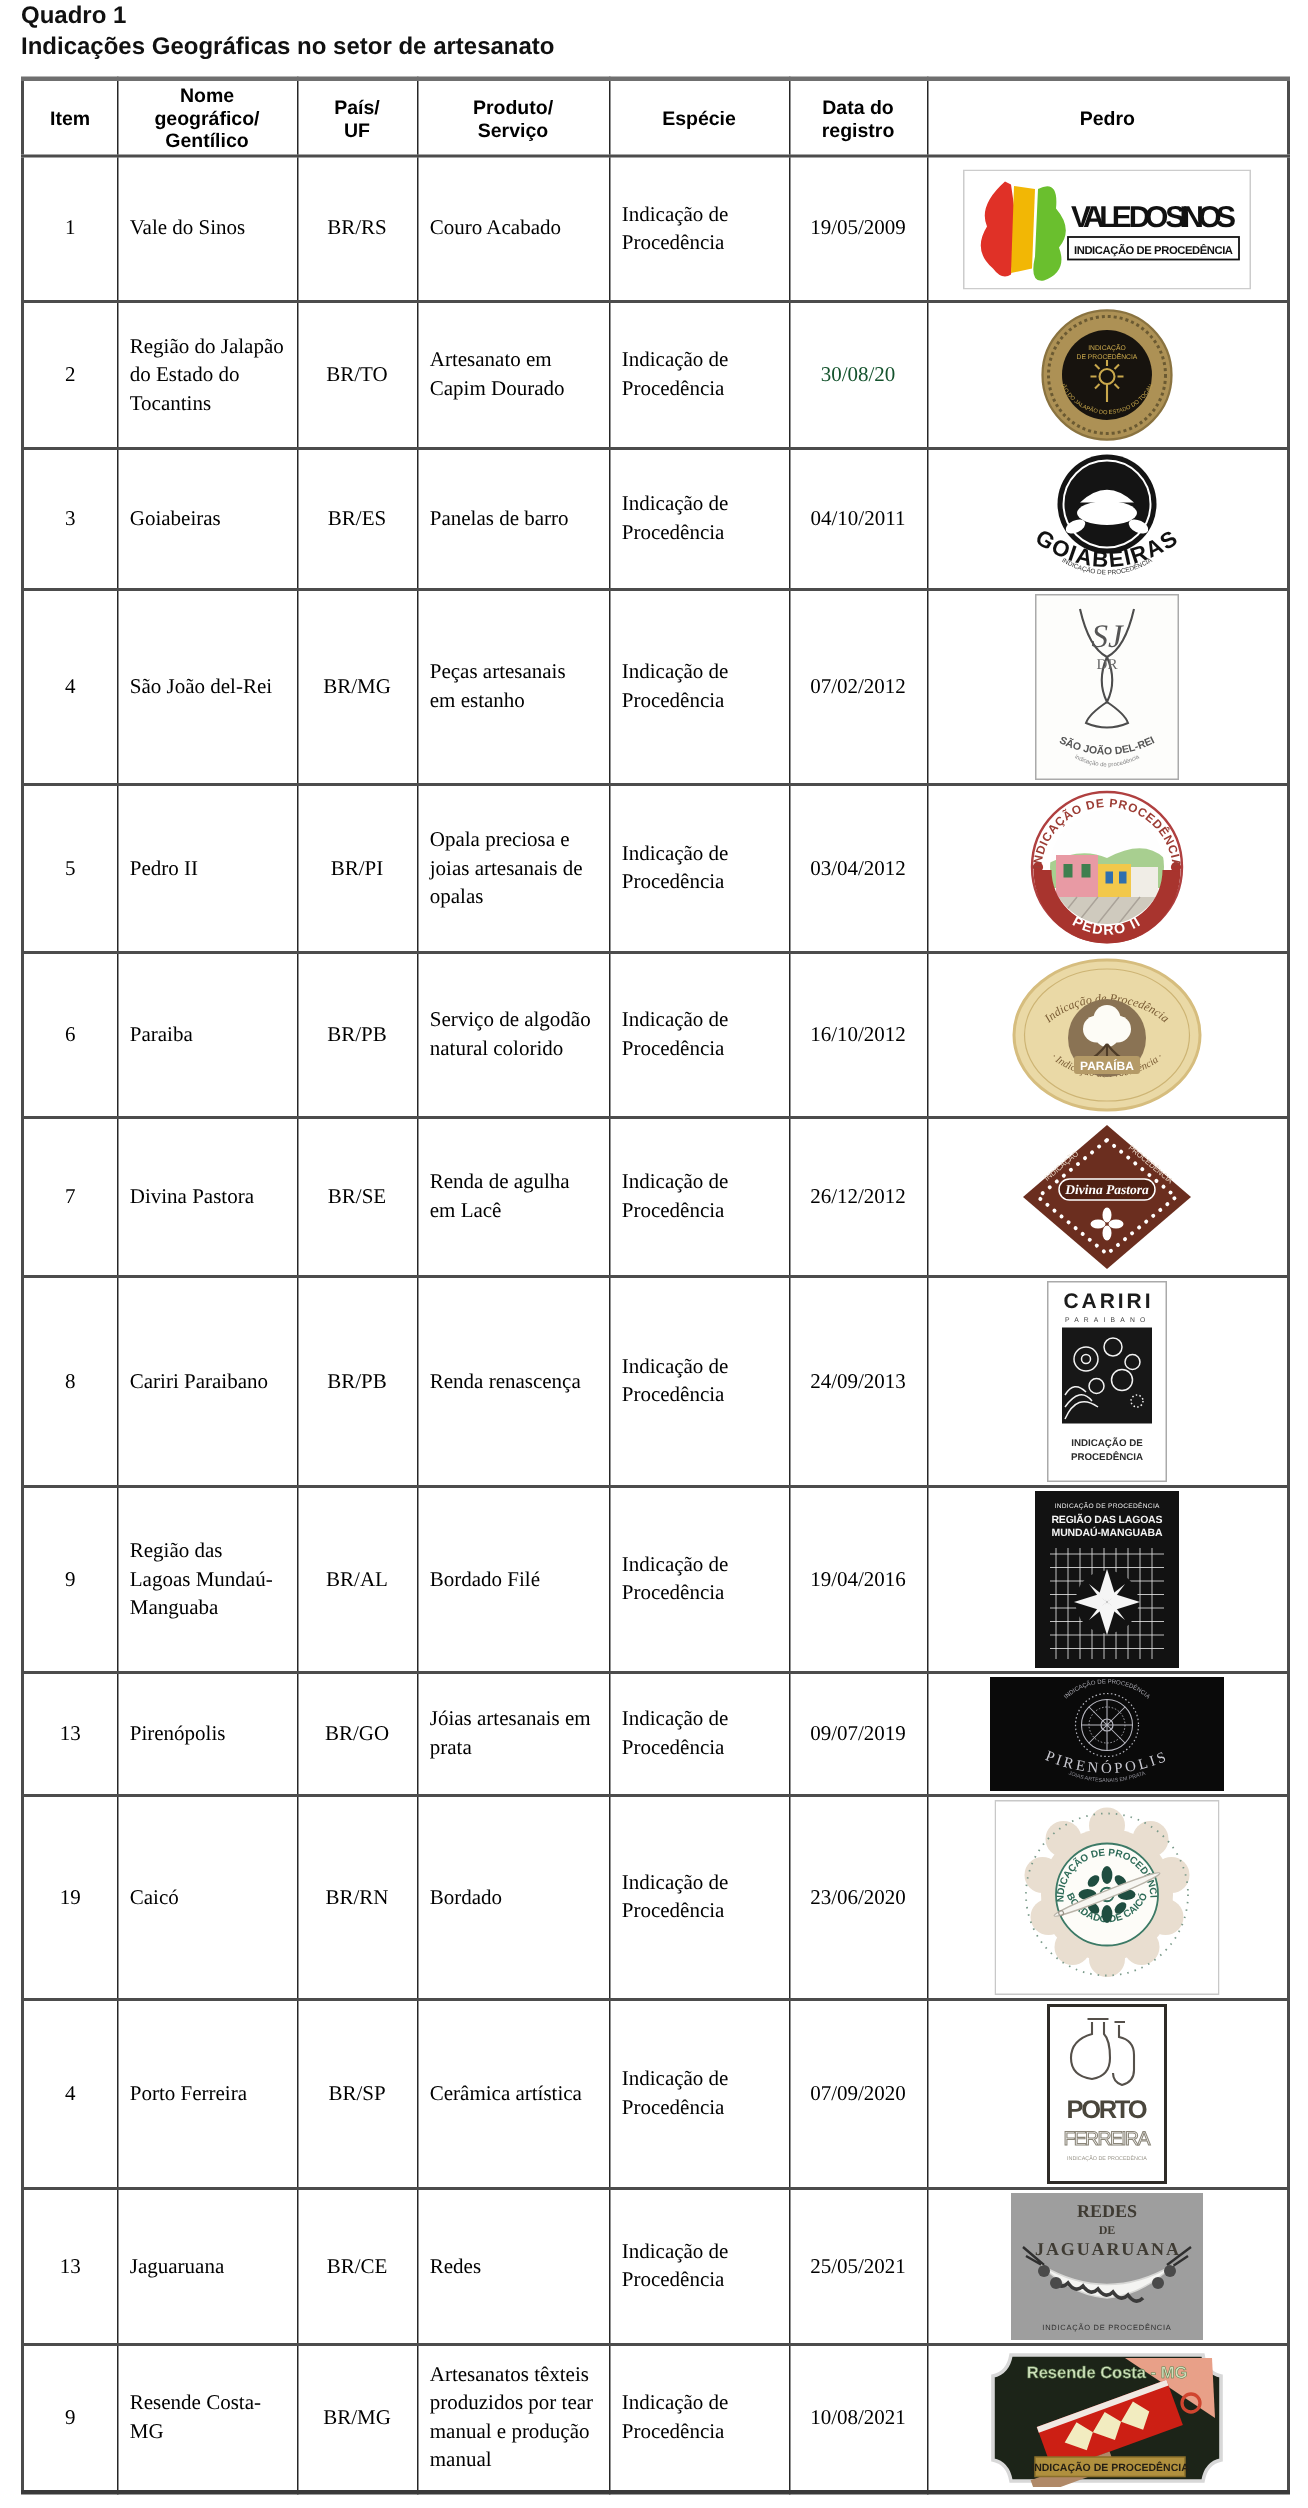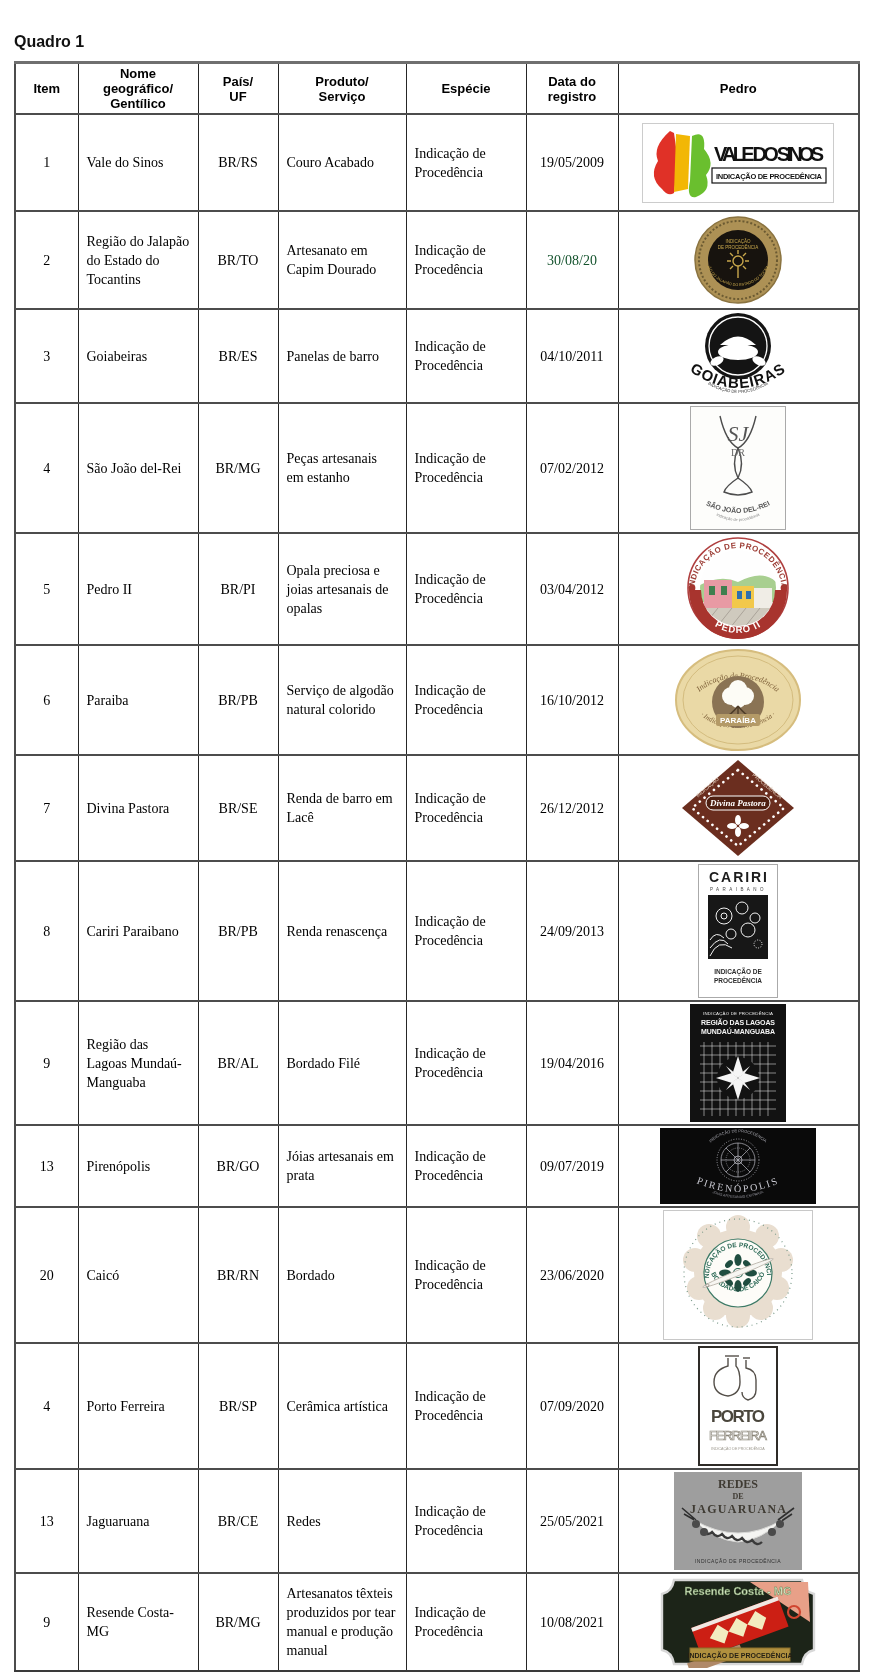--- a/index.html
+++ b/index.html
@@ -1,19 +1,19 @@
 <!DOCTYPE html>
 <html><head>
 <meta charset="utf-8">
 <style>
   html,body{margin:0;padding:0;background:#fff;}
   body{width:872px;font-family:"Liberation Serif",serif;color:#000;}
   .page{position:relative;width:872px;}
   .title{padding:0 0 0 14px;font-family:"Liberation Sans",sans-serif;font-weight:bold;
-         font-size:16px;line-height:21px;color:#111;margin-top:31px;}
+         font-size:16px;line-height:21px;color:#111;}
   table.quadro{border-collapse:collapse;table-layout:fixed;width:844px;margin:9px 14px 0 14px;
          border:2px solid #4c4c4c;border-top:3px solid #6f6f6f;border-bottom:3px solid #3a3a3a;}
   col.c1{width:63px}col.c2{width:120px}col.c3{width:80px}col.c4{width:128px}
   col.c5{width:120px}col.c6{width:92px}col.c7{width:241px}
   tr{border-top:2.5px solid #4c4c4c;}
   th,td{border-left:1px solid #262626;border-right:1px solid #262626;vertical-align:middle;
         background:#fff;overflow:hidden;}
   th{font-family:"Liberation Sans",sans-serif;font-size:13px;font-weight:bold;text-align:center;
      white-space:pre-line;line-height:15px;padding:2px;}
   td{font-size:14px;line-height:19px;padding:4px 8px;}
@@ -25,20 +25,21 @@
   svg text{font-family:"Liberation Sans",sans-serif;}
   svg text.ser{font-family:"Liberation Serif",serif;}
 </style>
 </head>
 <body>
 
 <div class="page">
 
   <div class="title">
     <div>Quadro 1</div>
+    <div>Indicações Geográficas no setor de artesanato</div>
   </div>
 
   <table class="quadro">
     <colgroup>
         <col class="c1">
         <col class="c2">
         <col class="c3">
         <col class="c4">
         <col class="c5">
         <col class="c6">
@@ -225,21 +226,21 @@
           <path d="M65,58 q-7,9 -13,11 M65,58 q7,9 13,11 M65,58 l0,12" stroke="#4e3c28" stroke-width="1.4" fill="none"></path>
           <rect x="43" y="66" width="44" height="12" rx="2" fill="#b49a67"></rect>
           <text x="65" y="75" font-size="8" font-weight="bold" fill="#fff" text-anchor="middle">PARAÍBA</text>
         </svg></span></td>
     </tr>
 
     <tr style="height:102px">
       <td class="ct">7</td>
       <td>Divina Pastora</td>
       <td class="ct">BR/SE</td>
-      <td>Renda de barro em Lacê</td>
+      <td>Renda de agulha em Lacê</td>
       <td>Indicação de Procedência</td>
       <td class="ct">26/12/2012</td>
       <td class="marca"><span class="logo">
         <svg width="116" height="100" viewBox="0 0 116 100">
           <rect width="116" height="100" fill="#fff"></rect>
           <polygon points="58,2 114,50 58,98 2,50" fill="#6b2e1f"></polygon>
           <polygon points="58,12 104,50 58,88 12,50" fill="none" stroke="#fff" stroke-width="2.6" stroke-dasharray="0.1,6" stroke-linecap="round"></polygon>
           <text font-size="5" fill="#e8d8c8" transform="rotate(-40 30 32)" x="16" y="30">INDICAÇÃO</text>
           <text font-size="5" fill="#e8d8c8" transform="rotate(40 86 32)" x="66" y="30">PROCEDÊNCIA</text>
           <rect x="26" y="38" width="64" height="14" rx="7" fill="#4f2012" stroke="#fff" stroke-width="1"></rect>
@@ -334,21 +335,21 @@
             <path id="p10b" d="M34,54 Q78,74 122,54"></path>
             <path id="p10c" d="M50,64 Q78,76 106,64"></path>
           </defs>
           <text font-size="4" fill="#a8a8b0"><textPath href="#p10a" startOffset="50%" text-anchor="middle">INDICAÇÃO DE PROCEDÊNCIA</textPath></text>
           <text class="ser" font-size="10" fill="#c8c8d0" letter-spacing="2"><textPath href="#p10b" startOffset="50%" text-anchor="middle">PIRENÓPOLIS</textPath></text>
           <text font-size="3.6" fill="#8f8f98"><textPath href="#p10c" startOffset="50%" text-anchor="middle">JOIAS ARTESANAIS EM PRATA</textPath></text>
         </svg></span></td>
     </tr>
 
     <tr style="height:135px">
-      <td class="ct">20</td>
+      <td class="ct">19</td>
       <td>Caicó</td>
       <td class="ct">BR/RN</td>
       <td>Bordado</td>
       <td>Indicação de Procedência</td>
       <td class="ct">23/06/2020</td>
       <td class="marca"><span class="logo">
         <svg width="150" height="130" viewBox="0 0 150 130">
           <rect x="0.5" y="0.5" width="149" height="129" fill="#fff" stroke="#c8c8c8"></rect>
           <g fill="#e9ded0">
             <circle cx="75" cy="63" r="44"></circle>

